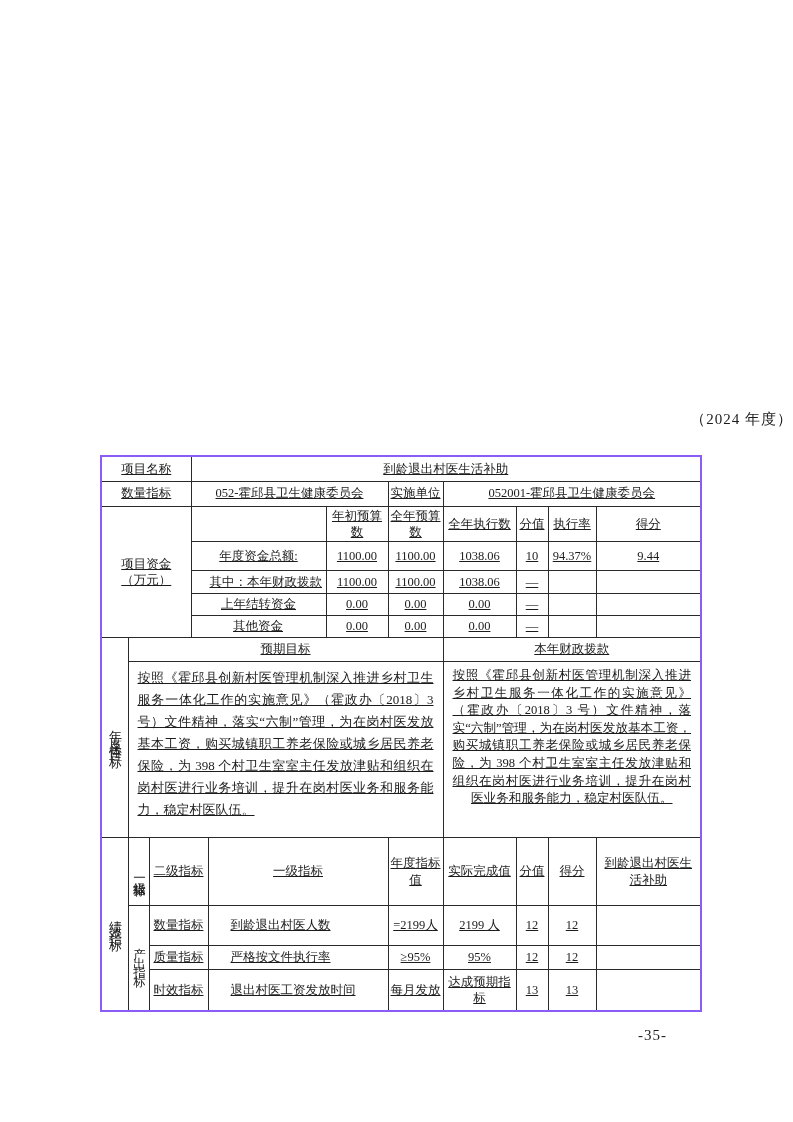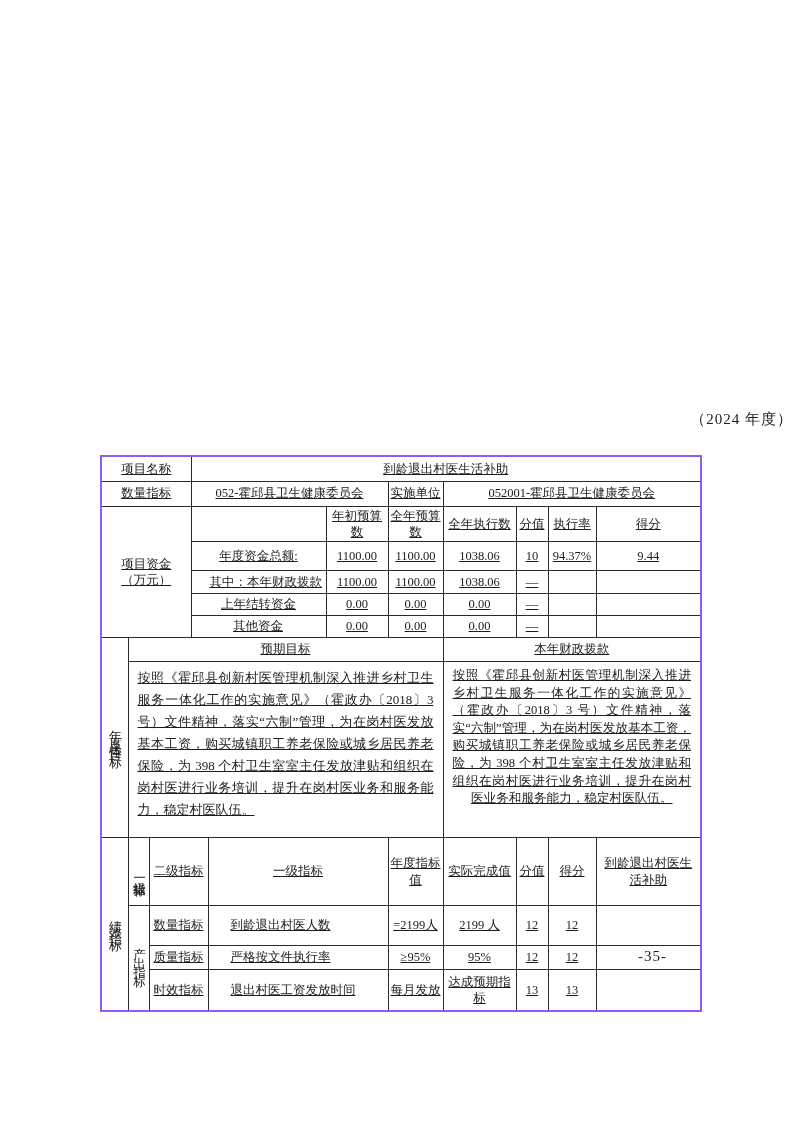--- a/index.html
+++ b/index.html
@@ -60,21 +60,21 @@
     vertical-align: top;
     padding: 5px 9px 16px 9px;
     text-align: justify;
   }
   .goal-left  { font-size: 13px; line-height: 22px; }
   .goal-right { font-size: 12.6px; line-height: 17.6px; text-align-last: center; }
   .lvl3 { text-align: left; padding-left: 22px; }
   .page-number {
     position: absolute;
     left: 638px;
-    top: 948px;
+    top: 1027px;
     font-size: 15px;
     letter-spacing: 1px;
   }
 </style>
 </head>
 <body>
 
 <div class="page">
 
   <div class="doc-title">（2024 年度）</div>

